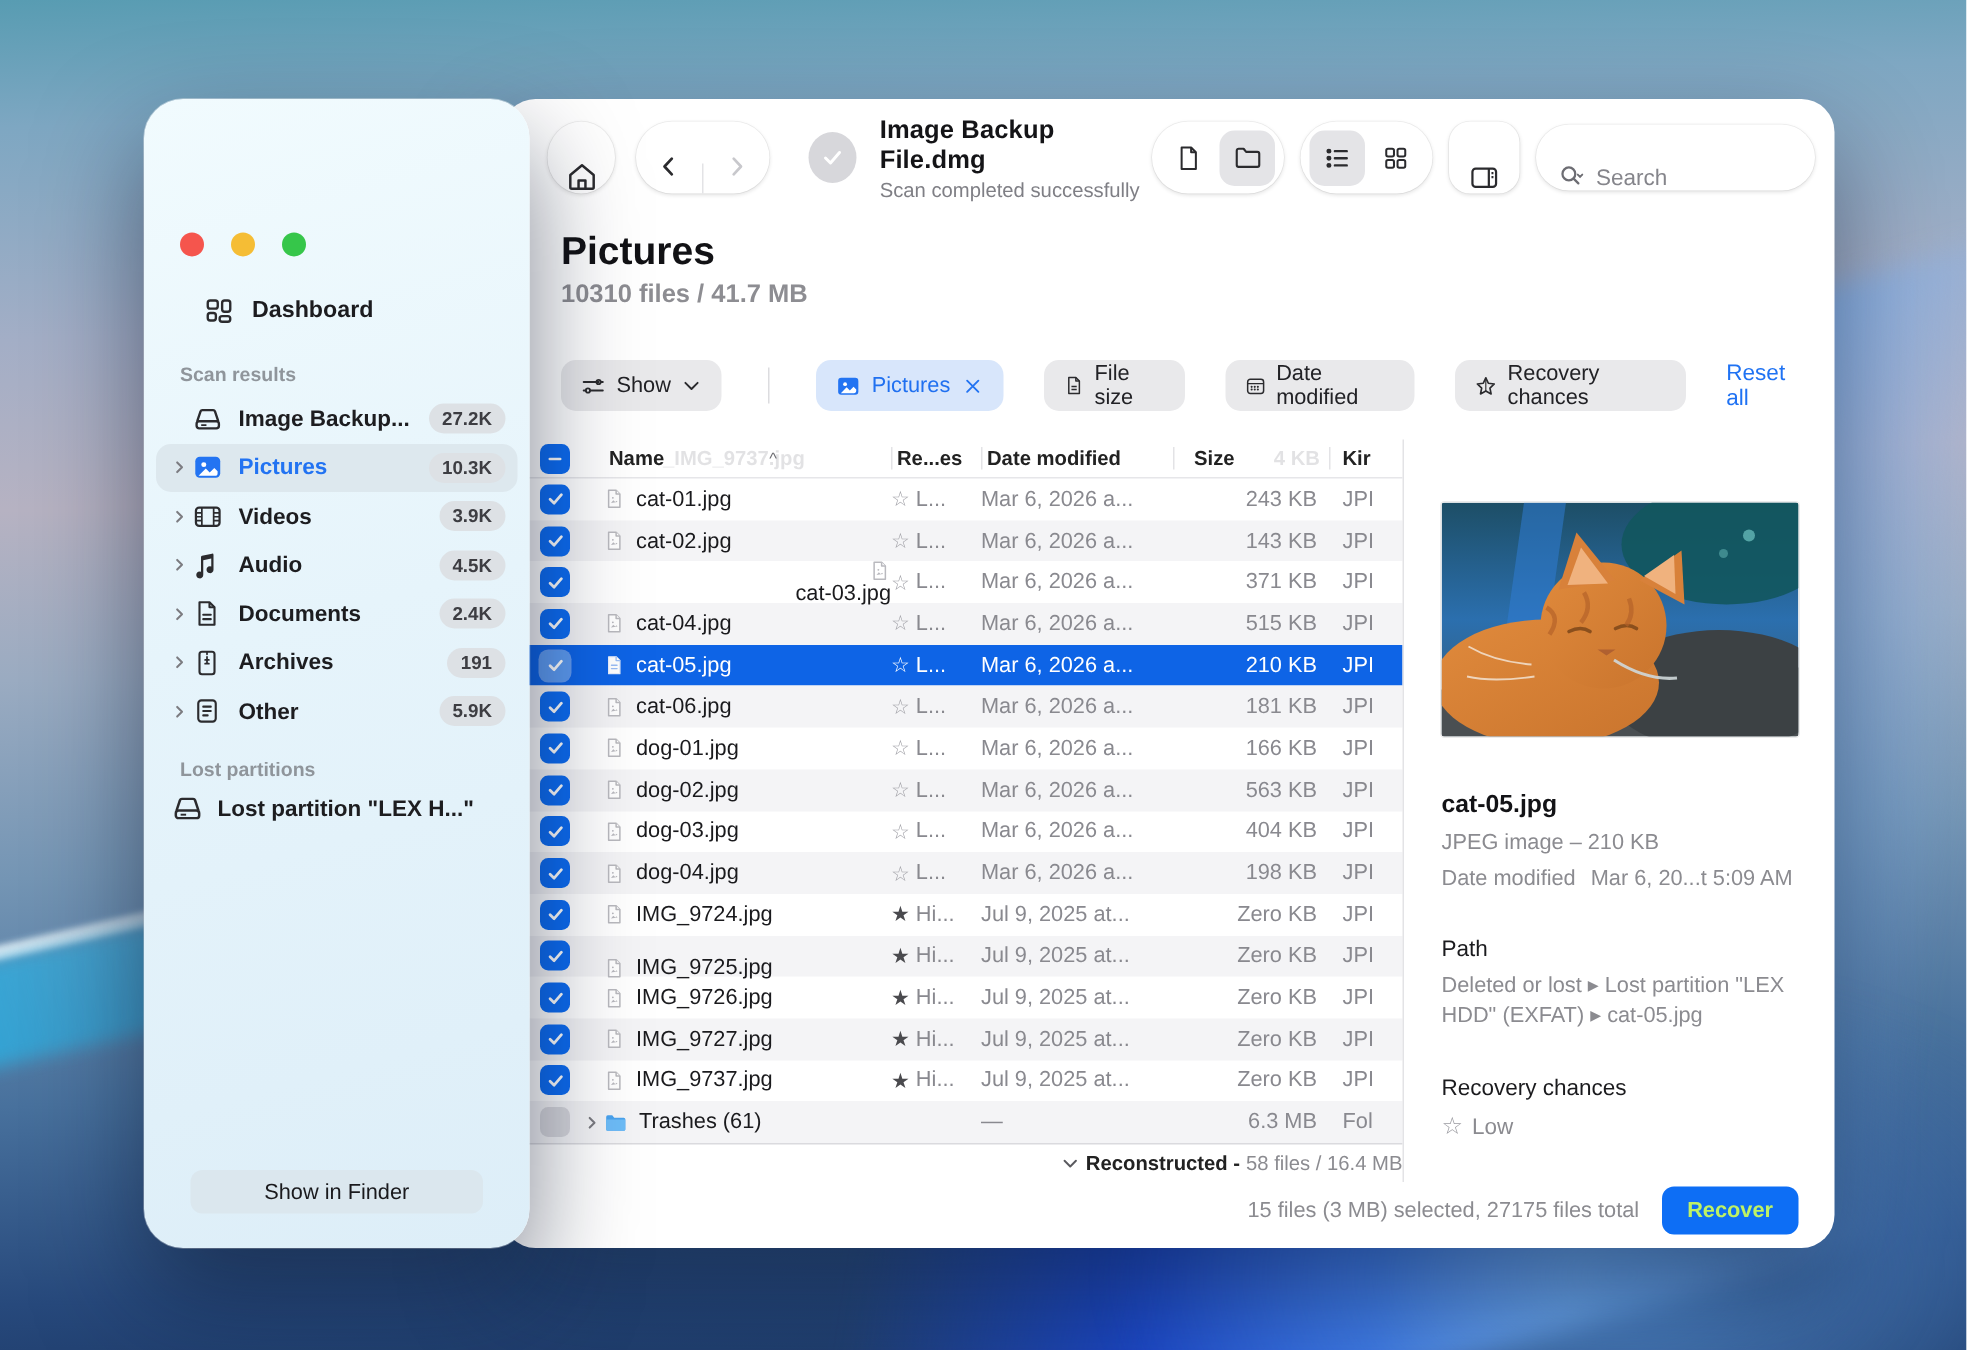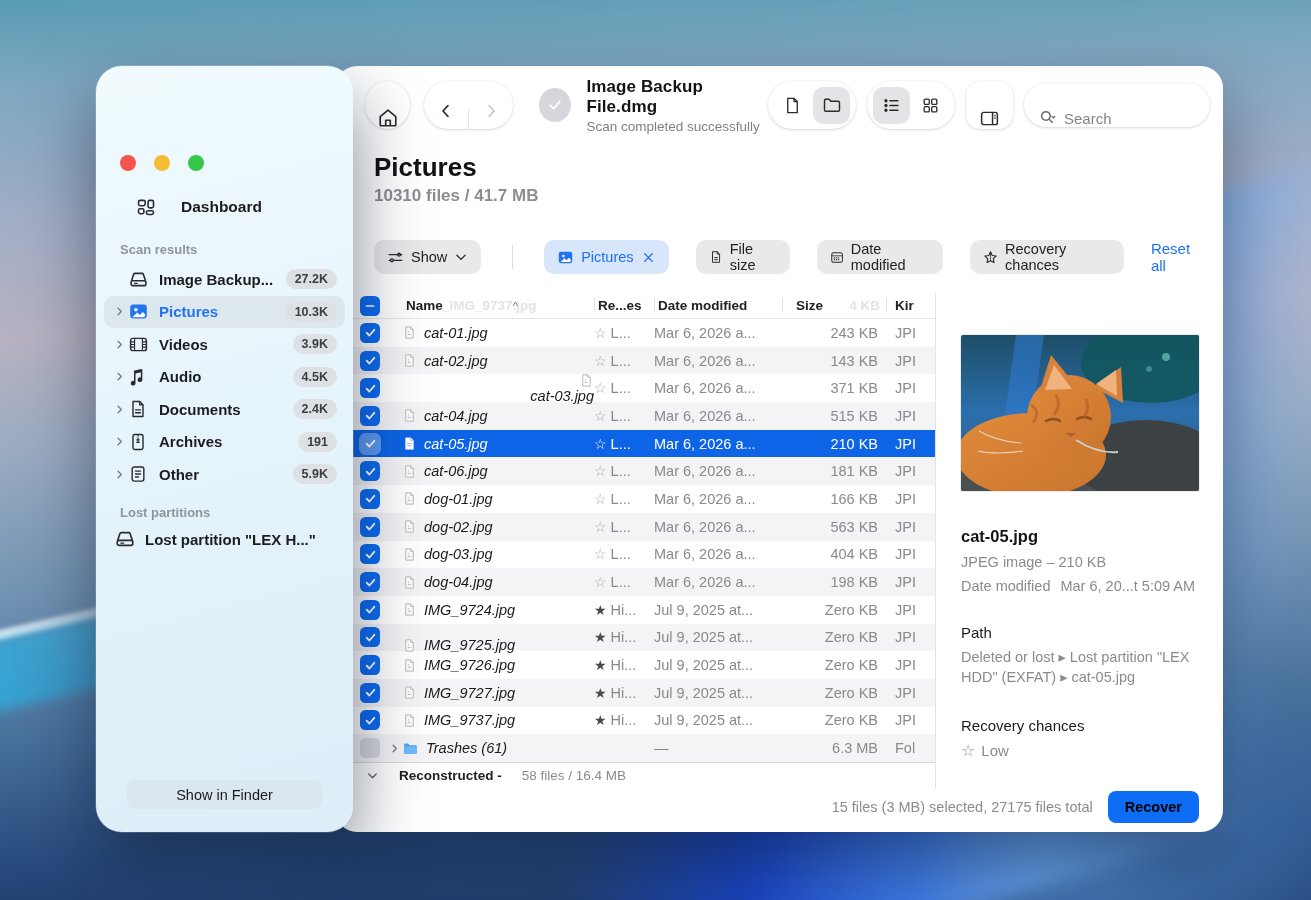--- a/index.html
+++ b/index.html
@@ -64,56 +64,56 @@
   .sortind { color:#6f6f74; font-size:11px; margin-left:70px; font-weight:400; }
   .trow { height:27.7px; font-size:14.5px; }
   .trow:nth-child(even) { background:#f4f4f6; }
   .trow.selected { background:#0e64e6; }
   .trow.selected .nm, .trow.selected .rec em, .trow.selected .dt, .trow.selected .sz, .trow.selected .kd, .trow.selected .st { color:#fff !important; }
   .cbx { width:20px; height:20px; border-radius:5.5px; background:#0d6cf2; margin-left:8px; display:flex; align-items:center; justify-content:center; }
   .cbx.off { background:#d7d7dc; }
   .trow.selected .cbx { background:#5d9bf1; box-shadow:0 0 0 1px rgba(255,255,255,.35); }
   .disc { display:flex; align-items:center; justify-content:center; color:#7b7b80; }
   .ficon { display:flex; align-items:center; }
-  .nm { color:#1a1a1d; padding-left:7px; white-space:nowrap; overflow:hidden;font-style:italic; }
+  .nm { color:#1a1a1d; padding-left:7px; white-space:nowrap; overflow:hidden; }
   .rec { display:flex; align-items:center; gap:4px; }
   .rec .st { font-size:14px; color:#a5a5ab; font-style:normal; }
   .rec .st.filled { color:#4a4a4e; }
   .rec em { font-style:normal; color:#89898f; }
   .dt { color:#89898f; white-space:nowrap; overflow:hidden; }
   .sz { color:#89898f; text-align:right; padding-right:8px; white-space:nowrap; }
   .kd { color:#89898f; padding-left:9px; white-space:nowrap; overflow:hidden; }
-  .reconbar { height:26px; border-top:1px solid #dadade; display:flex; align-items:center; gap:20px; padding-left:14px; font-size:13.5px; }
+  .reconbar { height:26px; border-top:1px solid #dadade; display:flex; align-items:center; gap:4px; padding-left:14px; font-size:13.5px;justify-content:flex-end; }
   .reconbar b { color:#222; font-weight:700; }
   .reconbar span { color:#8b8b90; }
 
   
   .preview { flex:1; border-left:1px solid #e3e3e6; padding:42px 24px 0 25px; }
   .pimg { width:238px; height:156px; border-radius:2px; box-shadow:0 0 0 1px rgba(0,0,0,.08); overflow:hidden; }
   .pname { font-size:16.5px; font-weight:700; color:#131316; margin-top:36px; }
   .pinfo { font-size:14.5px; color:#8b8b90; margin-top:8px; }
   .pdate { font-size:14.5px; color:#8b8b90; margin-top:8px; display:flex; gap:10px; }
   .plabel { font-size:15px; font-weight:400; color:#1b1b1e; margin-top:30px; }
   .ppath { font-size:14.5px; color:#8b8b90; margin-top:7px; line-height:1.35; }
   .prec { font-size:15px; color:#8b8b90; margin-top:7px; display:flex; align-items:center; gap:6px; }
   .prec .st { font-size:16px; color:#9b9ba1; }
 
   
   .footer { position:absolute; left:0; bottom:0; width:100%; height:44px; display:flex; align-items:center; justify-content:flex-end; gap:15px; padding:0 24px 6px 0; }
   .fstatus { font-size:14.5px; color:#8b8b90; }
-  .recoverbtn { background:#0d6ef5; color:#000000; font-size:14.5px; font-weight:600; border:none; border-radius:8px; padding:8px 17px; }
+  .recoverbtn { background:#0d6ef5; color:#bef264; font-size:14.5px; font-weight:600; border:none; border-radius:8px; padding:8px 17px; }
 
   
   .side-window { position:absolute; left:96px; top:66px; width:257px; height:766px; border-radius:26px;
     background:linear-gradient(165deg,#f1fbfe 0%,#e6f4fb 45%,#ddeef8 100%);
     box-shadow:0 30px 70px rgba(5,15,40,.5),0 0 0 .5px rgba(255,255,255,.5); }
   .traffic { position:absolute; left:24px; top:89px; display:flex; gap:18px; }
   .tl { width:16px; height:16px; border-radius:50%; }
   .tl.red{background:#f5554d;} .tl.yellow{background:#f5bd35;} .tl.green{background:#36c64a;}
-  .dashrow { position:absolute; left:40px; top:131px; display:flex; align-items:center; gap:25px; font-size:15.5px; font-weight:600; color:#1c1c1f; }
+  .dashrow { position:absolute; left:40px; top:131px; display:flex; align-items:center; gap:12px; font-size:15.5px; font-weight:600; color:#1c1c1f; }
   .sectlabel { position:absolute; left:24px; font-size:13px; font-weight:700; color:#8f959b; }
   .sideitems { position:absolute; left:8px; top:197px; width:241px; }
   .srow { height:32px; display:flex; align-items:center; border-radius:10px; padding:0 8px 0 10px; margin-bottom:0.5px; }
   .srow.active { background:#dde8ee; }
   .srow .chev { width:14px; font-size:12px; color:#7c7c81; flex:none; }
   .srow .sicon { width:24px; flex:none; display:flex; align-items:center; }
   .srow .slabel { font-size:15px; font-weight:600; color:#1d1d20; margin-left:7px; white-space:nowrap; overflow:hidden; flex:1; }
   .srow.active .slabel { color:#2273f2; }
   .badge { background:#dde1e5; border-radius:10px; font-size:12.5px; font-weight:600; color:#3d3d42; padding:3px 9px; flex:none; }
   .lostrow { position:absolute; left:18px; top:462px; display:flex; align-items:center; gap:9px; font-size:15px; font-weight:600; color:#1d1d20; width:228px; }

